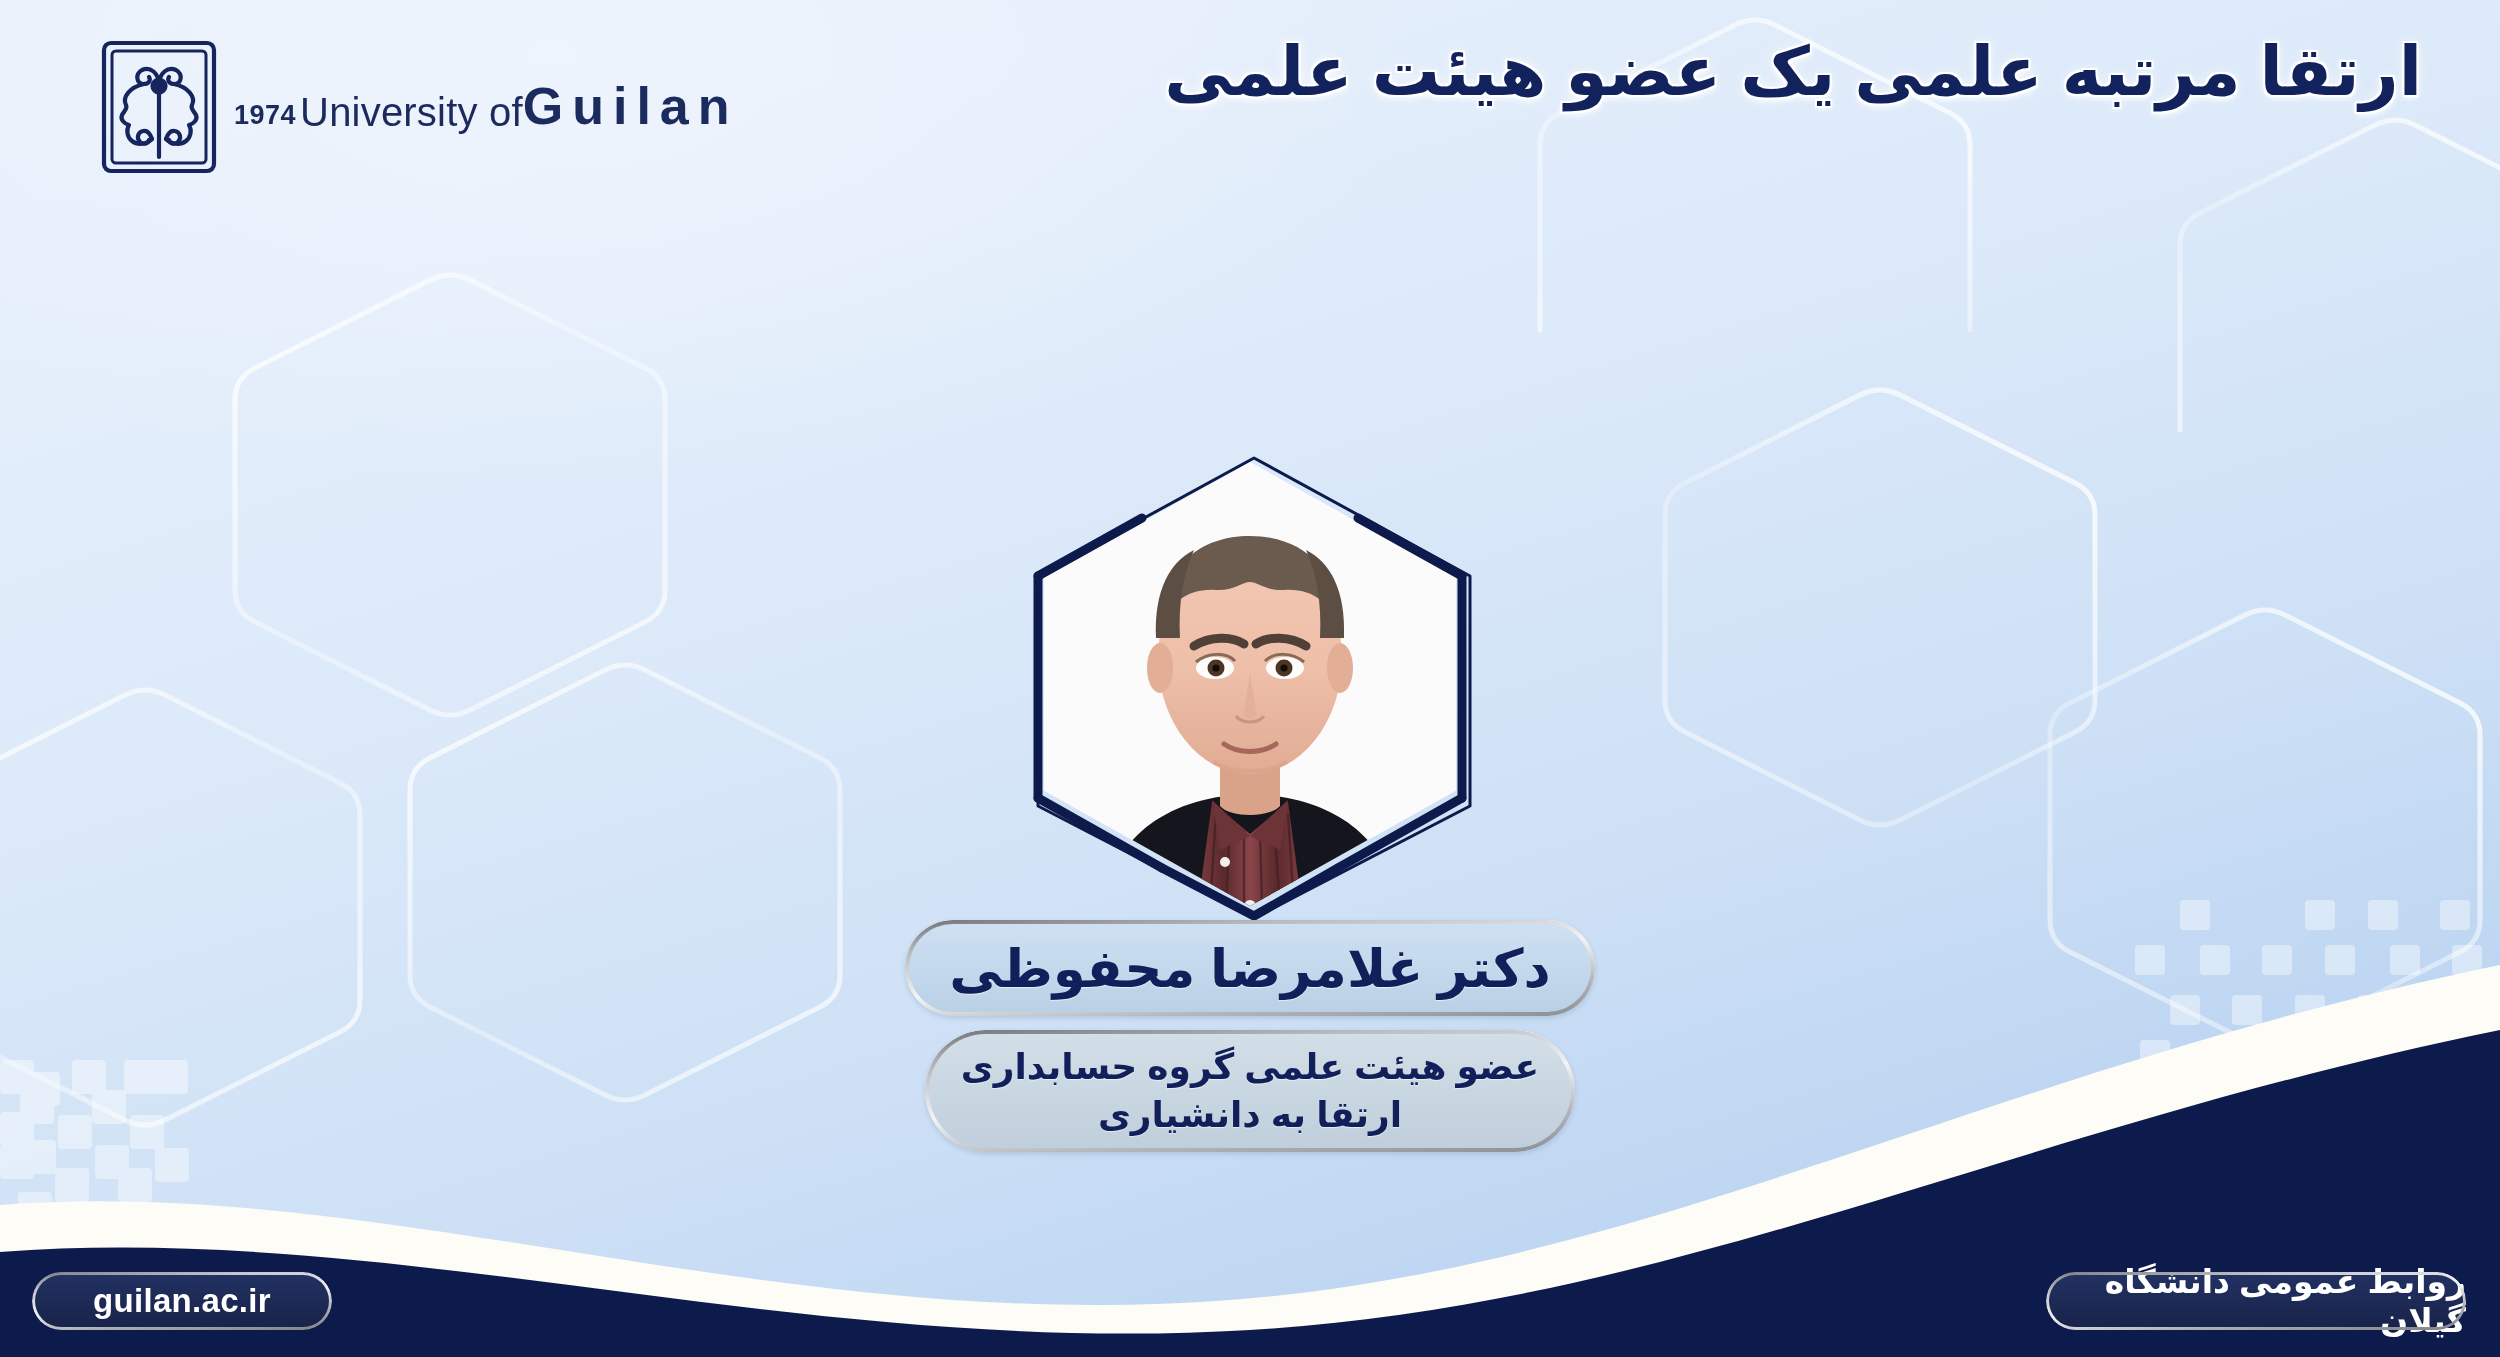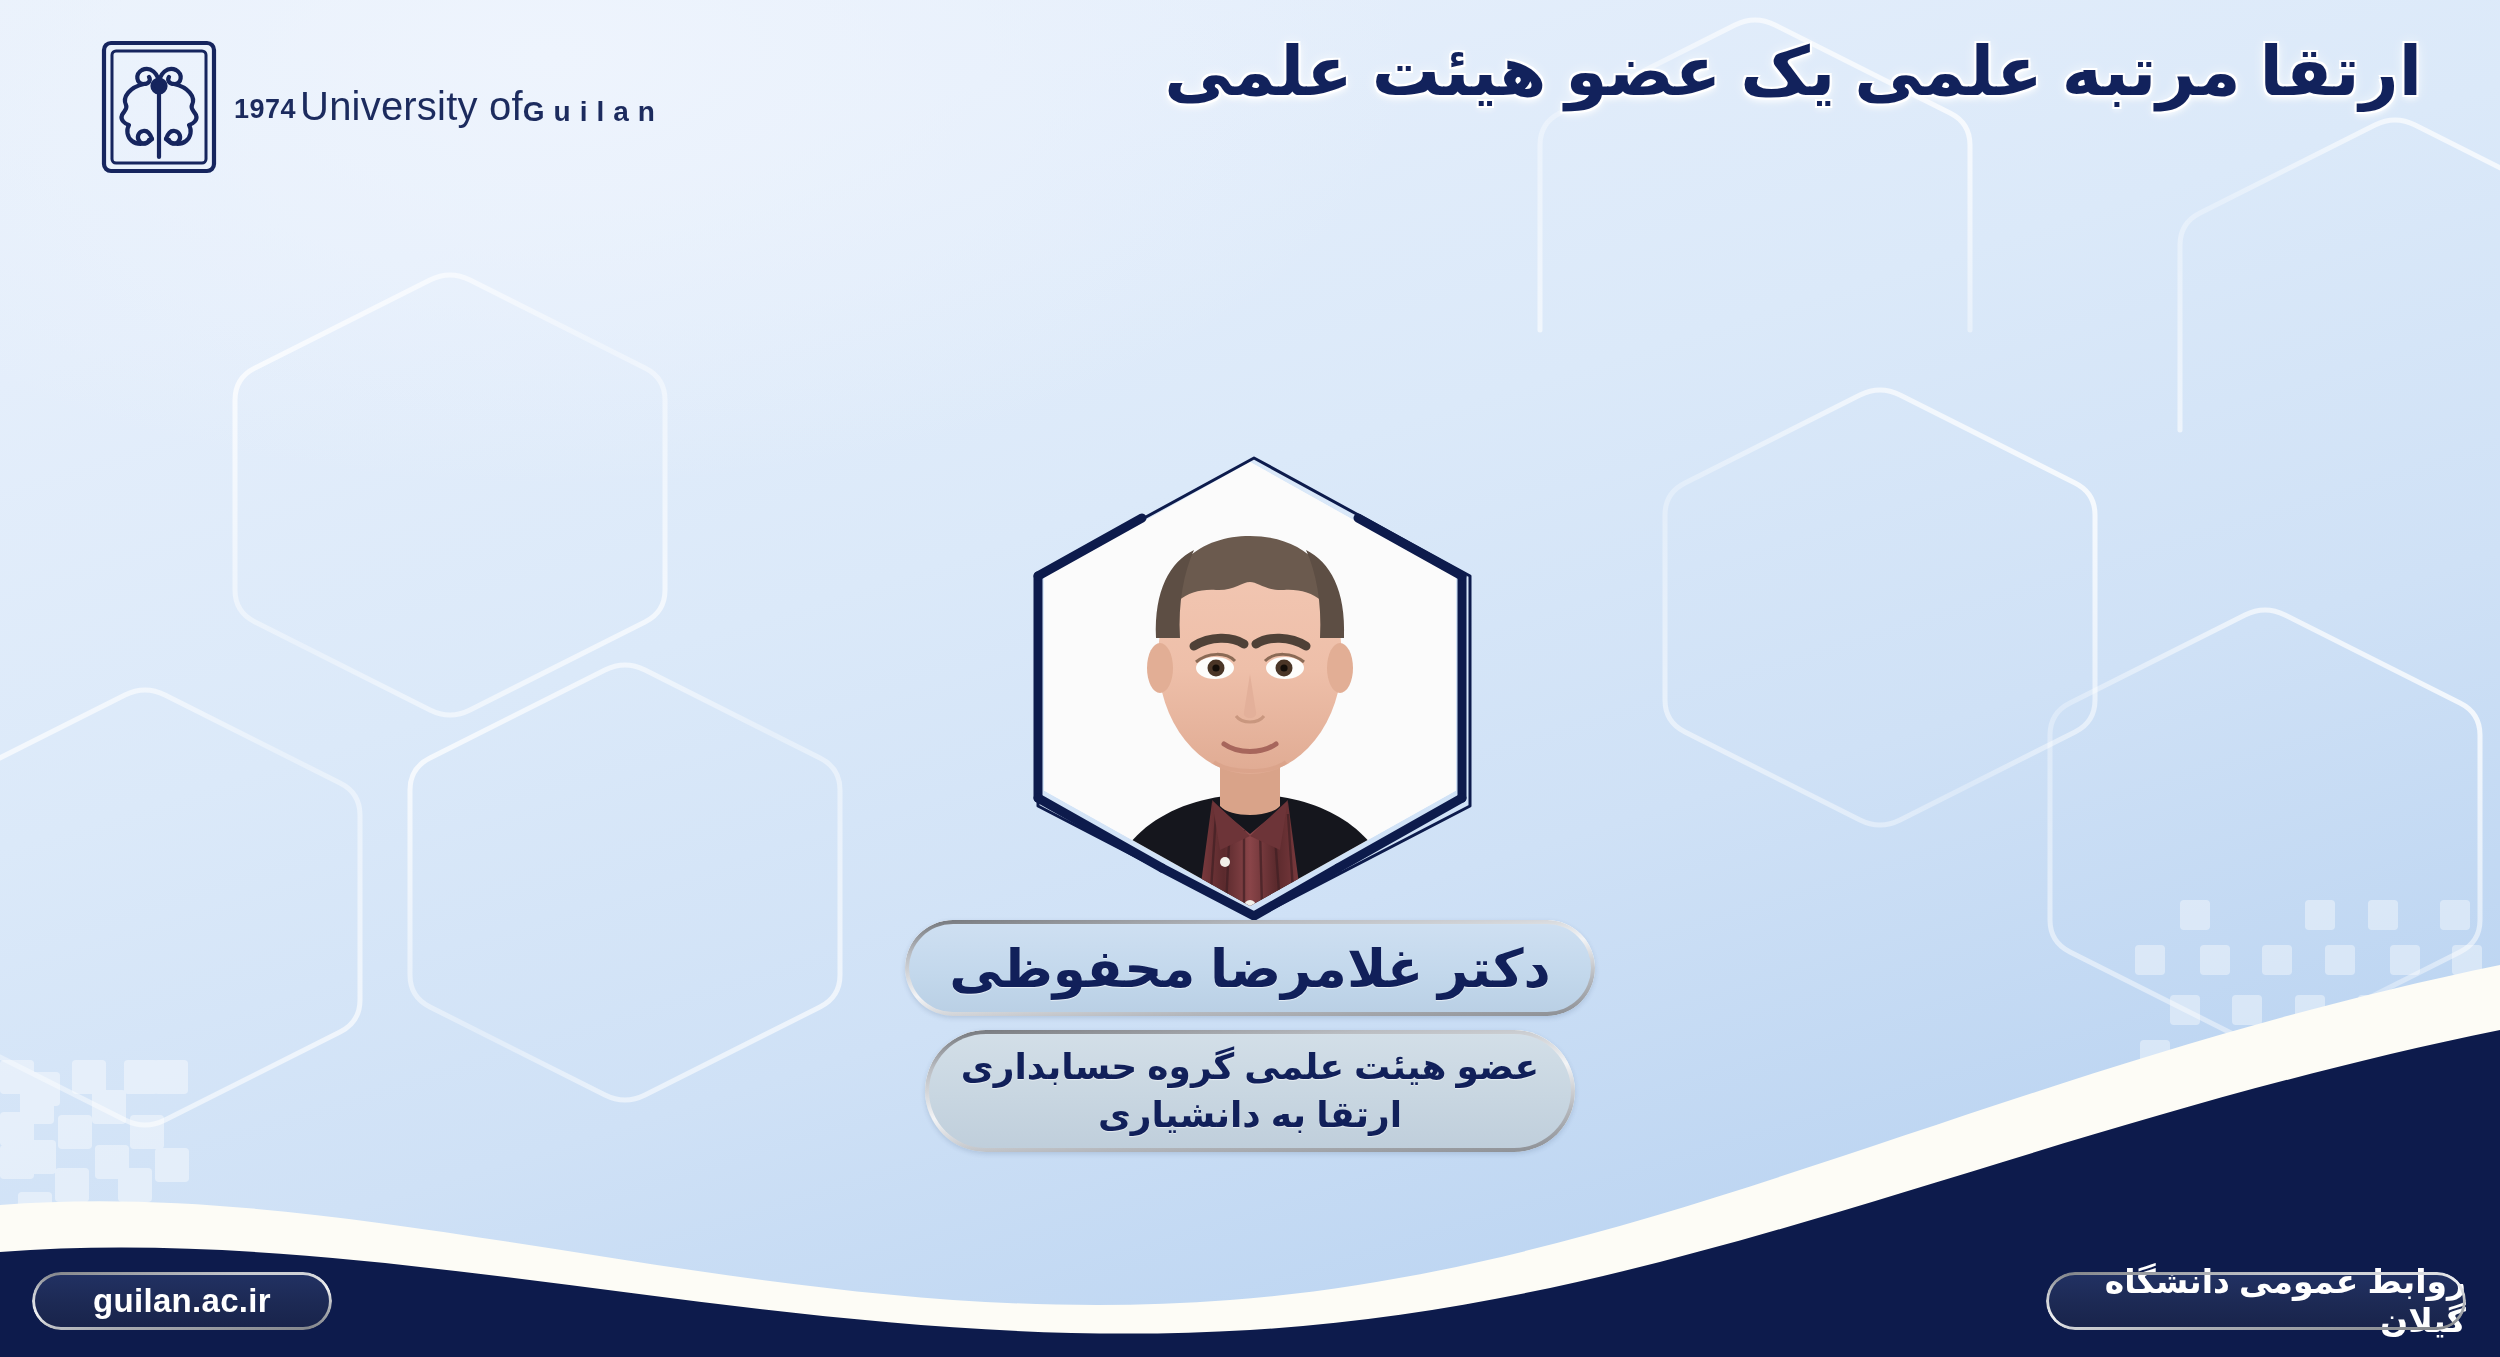--- a/index.html
+++ b/index.html
@@ -34,21 +34,21 @@
     display:flex; flex-direction:row; align-items:flex-end;
     color:#1c2b5e; line-height:1; direction:ltr;
     padding-bottom:6px;
   }
   .logo-year-en {
     font-size:27px; font-weight:700; letter-spacing:.5px;
     margin-right:4px; margin-bottom:3px;
   }
   .logo-univ-of { font-size:40px; font-weight:400; letter-spacing:.2px; }
   .logo-guilan {
-    font-size:28px; font-weight:700; letter-spacing:9px;
+    font-size:52px; font-weight:700; letter-spacing:9px;
     margin-right:-9px;
   }
   .logo-emblem { margin:0 16px; }
   .logo-fa { display:flex; flex-direction:column; align-items:flex-start; }
 
   .header-text {
     position:absolute; top:30px; right:78px;
     text-align:center; color:#12225c;
   }
   .title-main {

